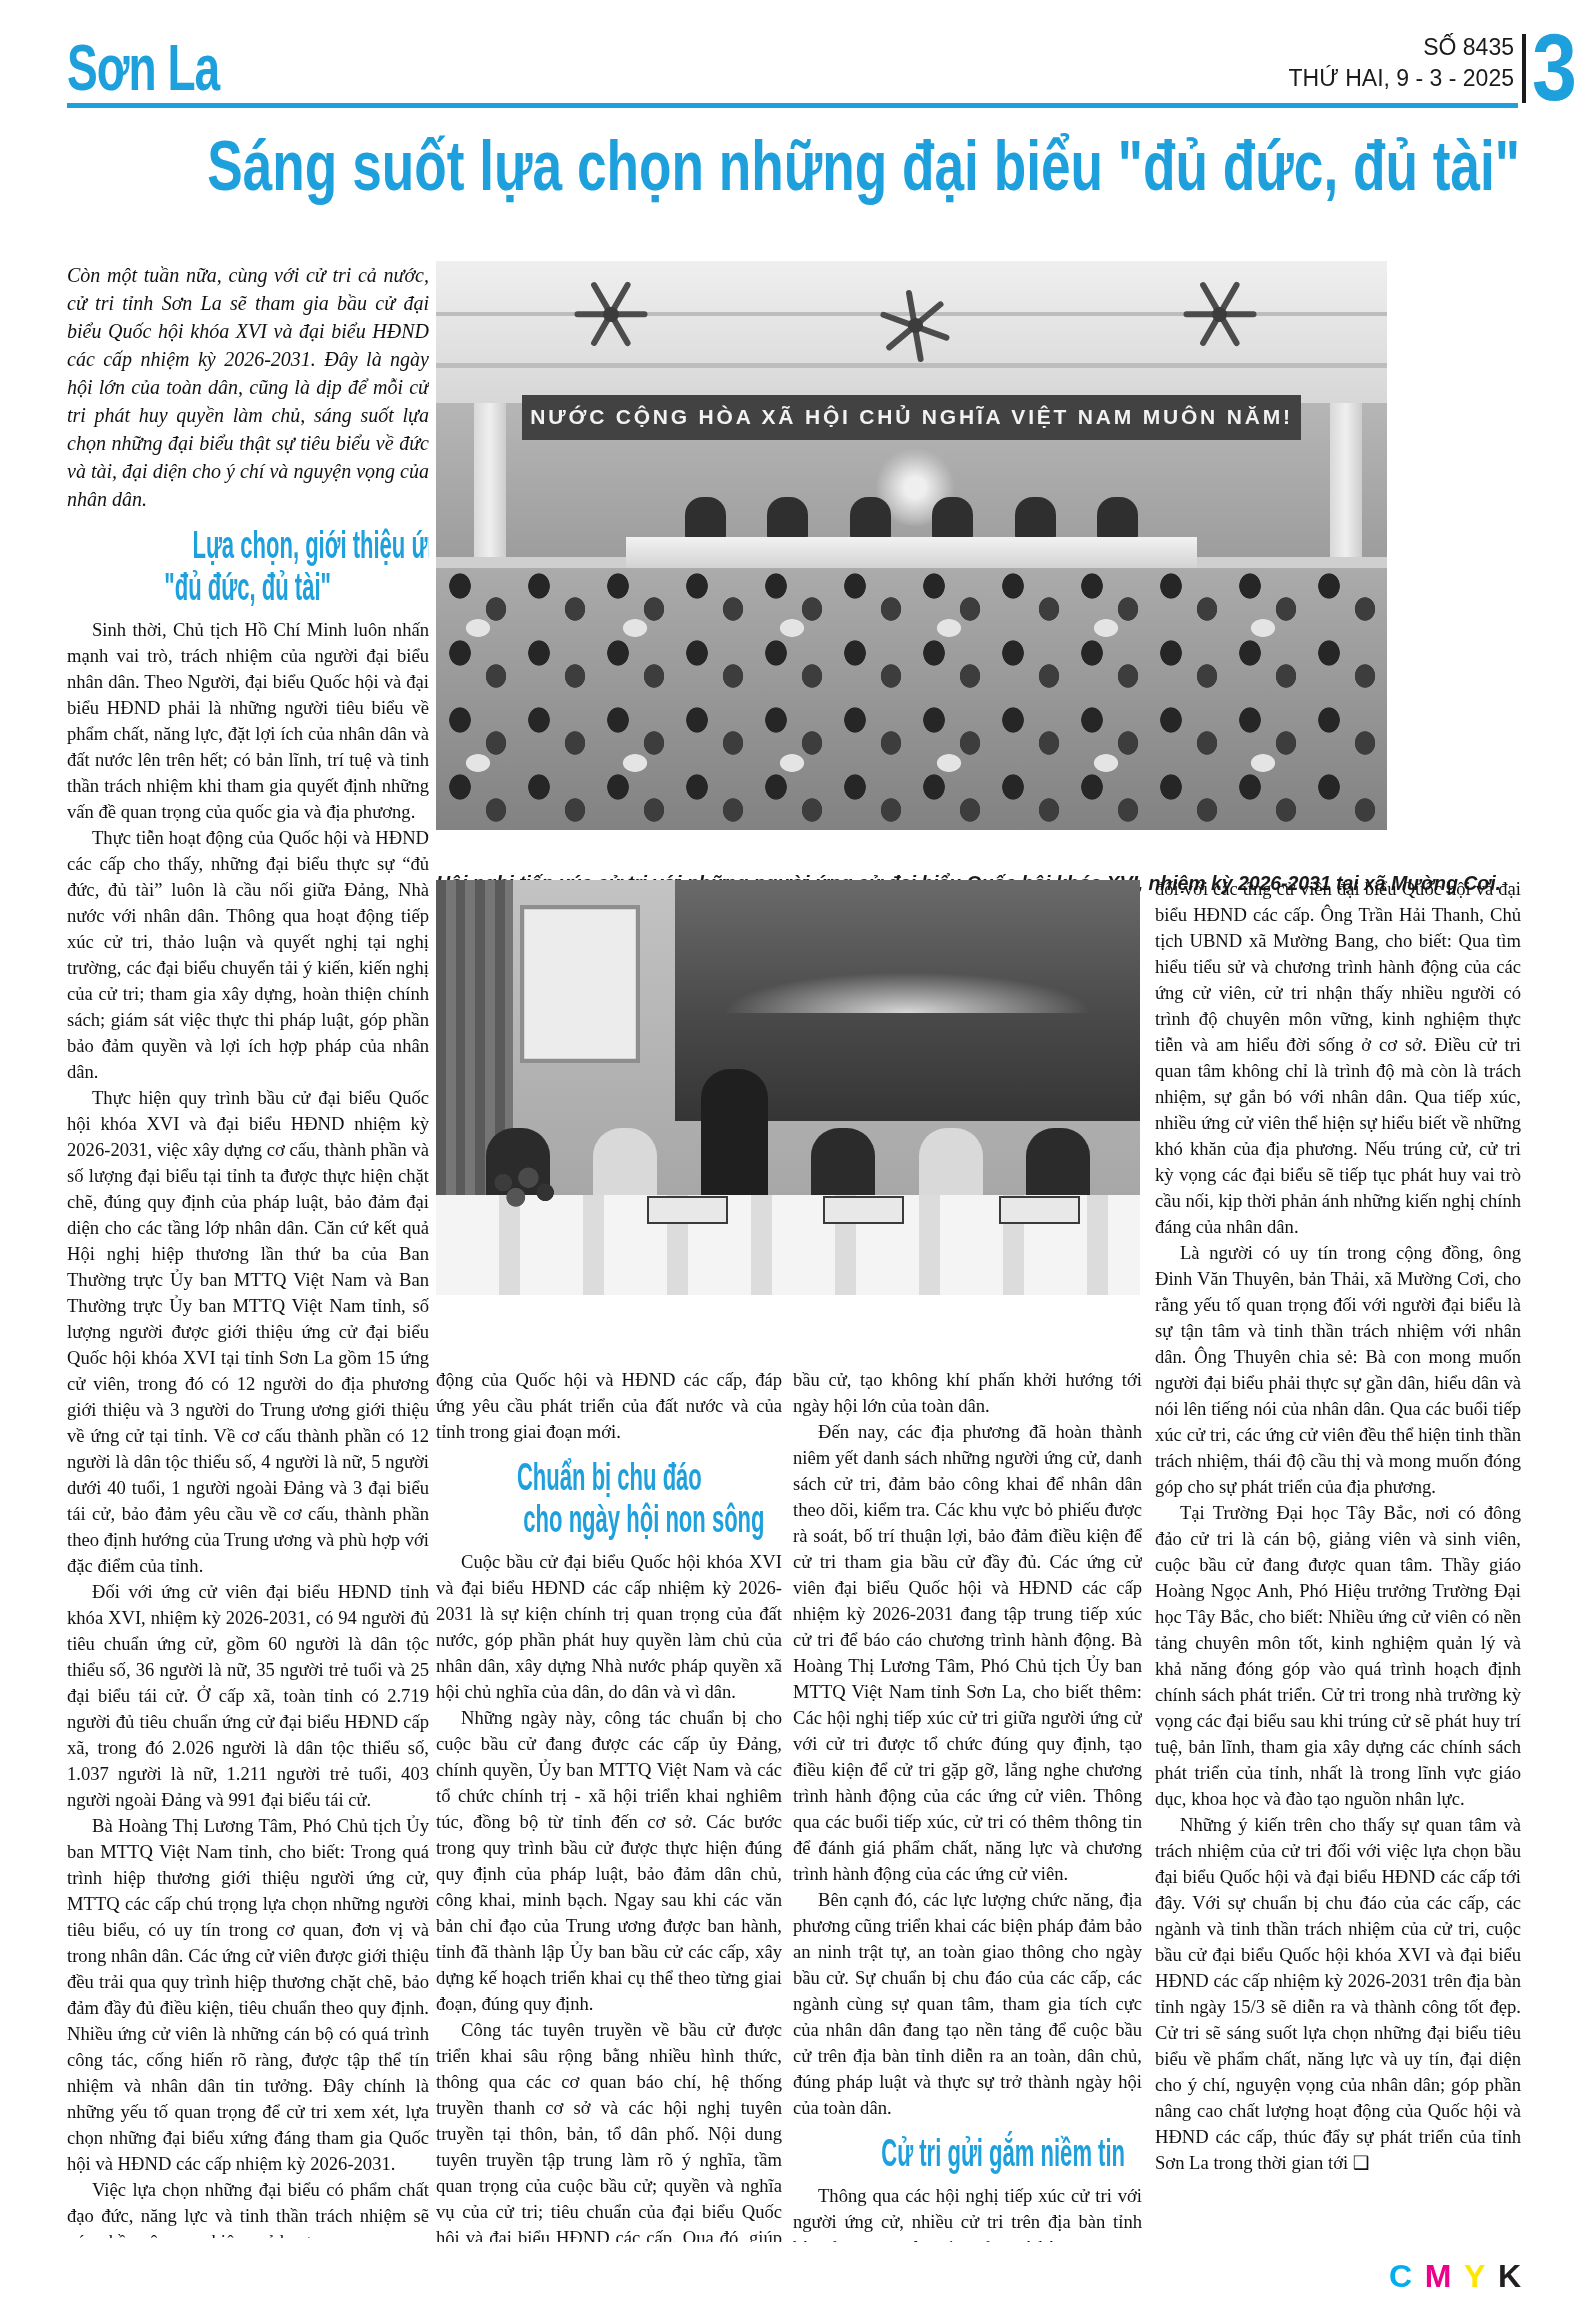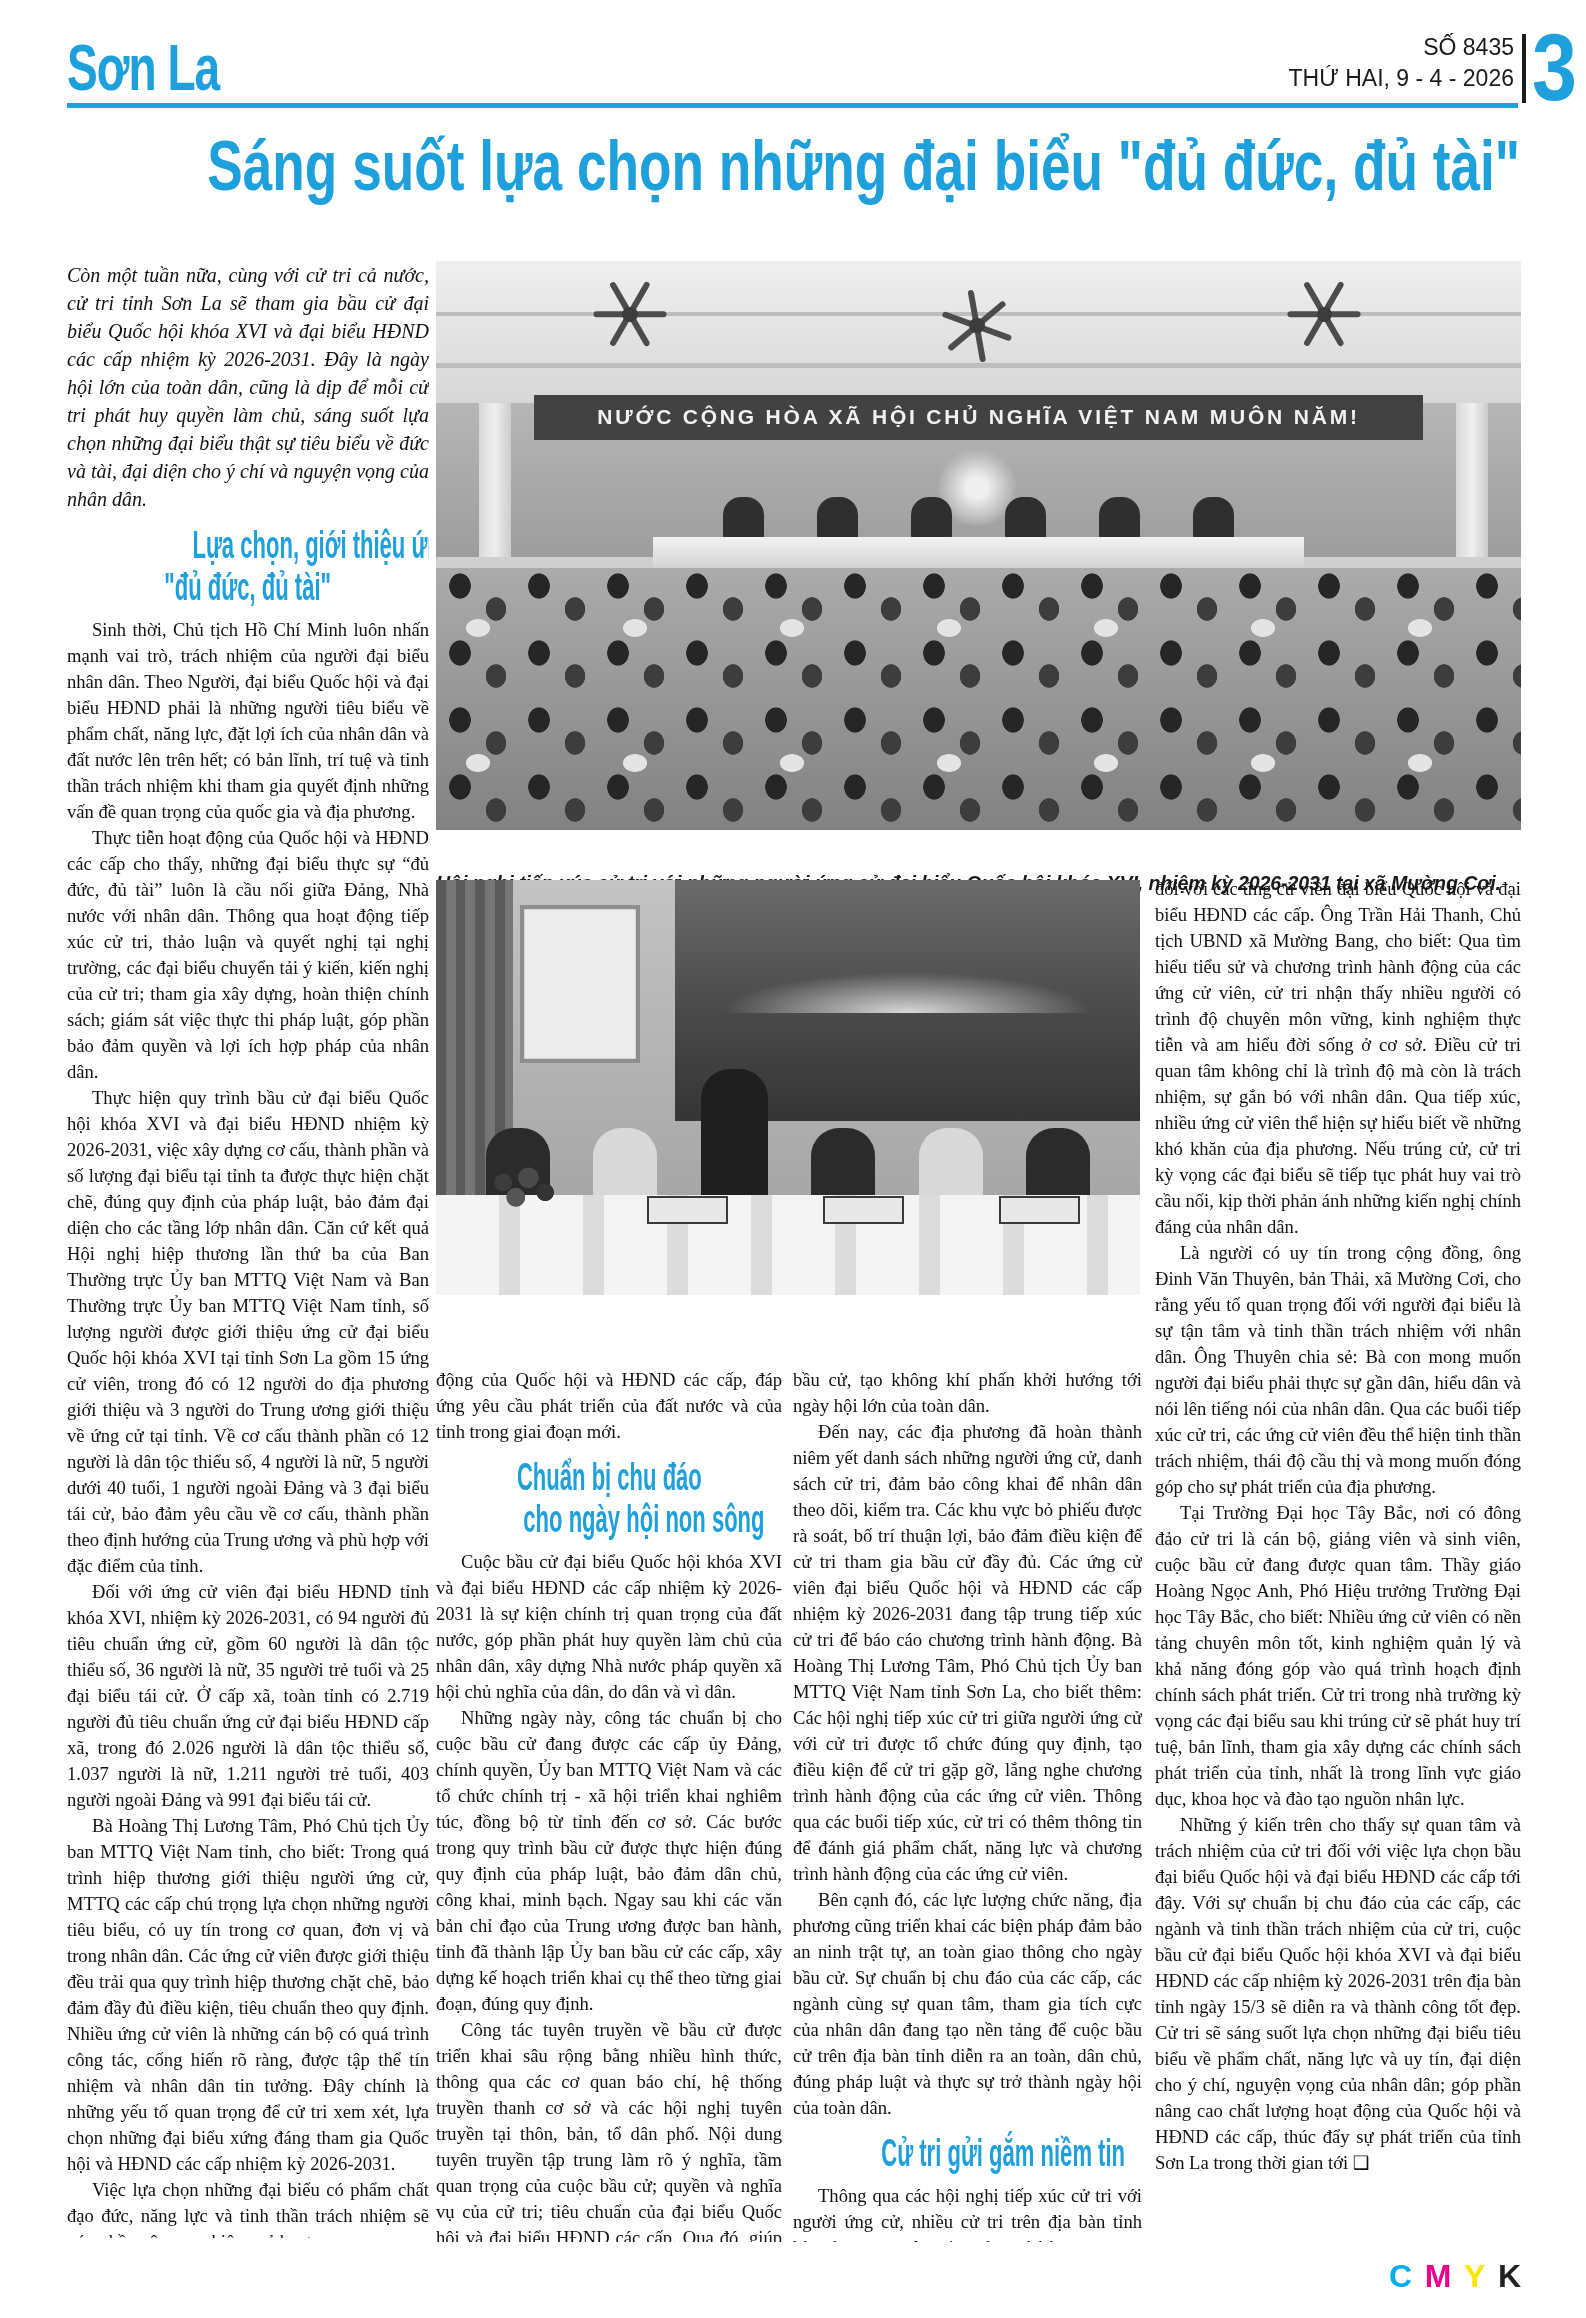--- a/index.html
+++ b/index.html
@@ -33,21 +33,21 @@
   .col-right{left:1155px;top:876px;width:366px;height:1311px;}
   .lead{font-style:italic;font-size:20px;line-height:28px;margin-bottom:2.8px;}
   .subhead{font-family:"Liberation Sans",sans-serif;font-weight:700;color:#1ea0dc;
            text-align:center;font-size:38px;line-height:42px;margin:11.2px 0 8.4px;}
   .subhead .line{display:block;}
   .subhead .cond{display:inline-block;transform:scaleX(.58);transform-origin:center;white-space:nowrap;letter-spacing:0;}
   .byline{font-family:"Liberation Sans",sans-serif;font-size:20.3px;text-align:right;margin-top:7px;text-indent:0;}
   .byline b{letter-spacing:1.4px;}
   
   .photo{position:absolute;overflow:hidden;background:#cfcfcf;}
-  .photo1{left:436px;top:261px;width:1085px;height:569px;}
+  .photo1{left:436px;top:261px;width:951px;height:569px;}
   .photo2{left:436px;top:880px;width:704px;height:415px;}
   .caption{position:absolute;font-family:"Liberation Sans",sans-serif;font-weight:700;font-style:italic;
            font-size:19.6px;line-height:26px;color:#1b1b1b;letter-spacing:-0.1px;text-align:justify;margin-top:32px;}
   .caption1{left:436px;top:838px;width:1085px;}
   .caption2{left:436px;top:1302px;width:704px;}
   
   .p1-ceiling{position:absolute;left:0;top:0;width:100%;height:25%;background:linear-gradient(#efefef,#d7d7d7);}
   .p1-beam{position:absolute;left:0;width:100%;height:4.2px;background:#bdbdbd;}
   .fan{position:absolute;width:84px;height:84px;}
   .fan i{position:absolute;left:50%;top:50%;width:73px;height:5.6px;background:#4c4c4c;border-radius:3.5px;
@@ -99,21 +99,21 @@
   .cmyk .c{color:#00aeef}.cmyk .m{color:#ec008c}.cmyk .y{color:#ffe600}.cmyk .k{color:#231f20}
 </style>
 </head>
 <body>
 
 <div class="page">
 
   <div class="masthead">Sơn La</div>
   <div class="issue-block">
     <div class="issue-no">SỐ 8435</div>
-    <div class="issue-date">THỨ HAI, 9 - 4 - 2026</div>
+    <div class="issue-date">THỨ HAI, 9 - 3 - 2025</div>
   </div>
   <div class="header-divider"></div>
   <div class="page-num">3</div>
   <div class="header-rule"></div>
 
   <h1 class="headline"><span class="cond">Sáng suốt lựa chọn những đại biểu "đủ đức, đủ tài"</span></h1>
 
   <div class="col col-left">
     <div class="lead">Còn một tuần nữa, cùng với cử tri cả nước, cử tri tỉnh Sơn La sẽ tham gia bầu cử đại biểu Quốc hội khóa XVI và đại biểu HĐND các cấp nhiệm kỳ 2026-2031. Đây là ngày hội lớn của toàn dân, cũng là dịp để mỗi cử tri phát huy quyền làm chủ, sáng suốt lựa chọn những đại biểu thật sự tiêu biểu về đức và tài, đại diện cho ý chí và nguyện vọng của nhân dân.</div>
     <div class="subhead">

